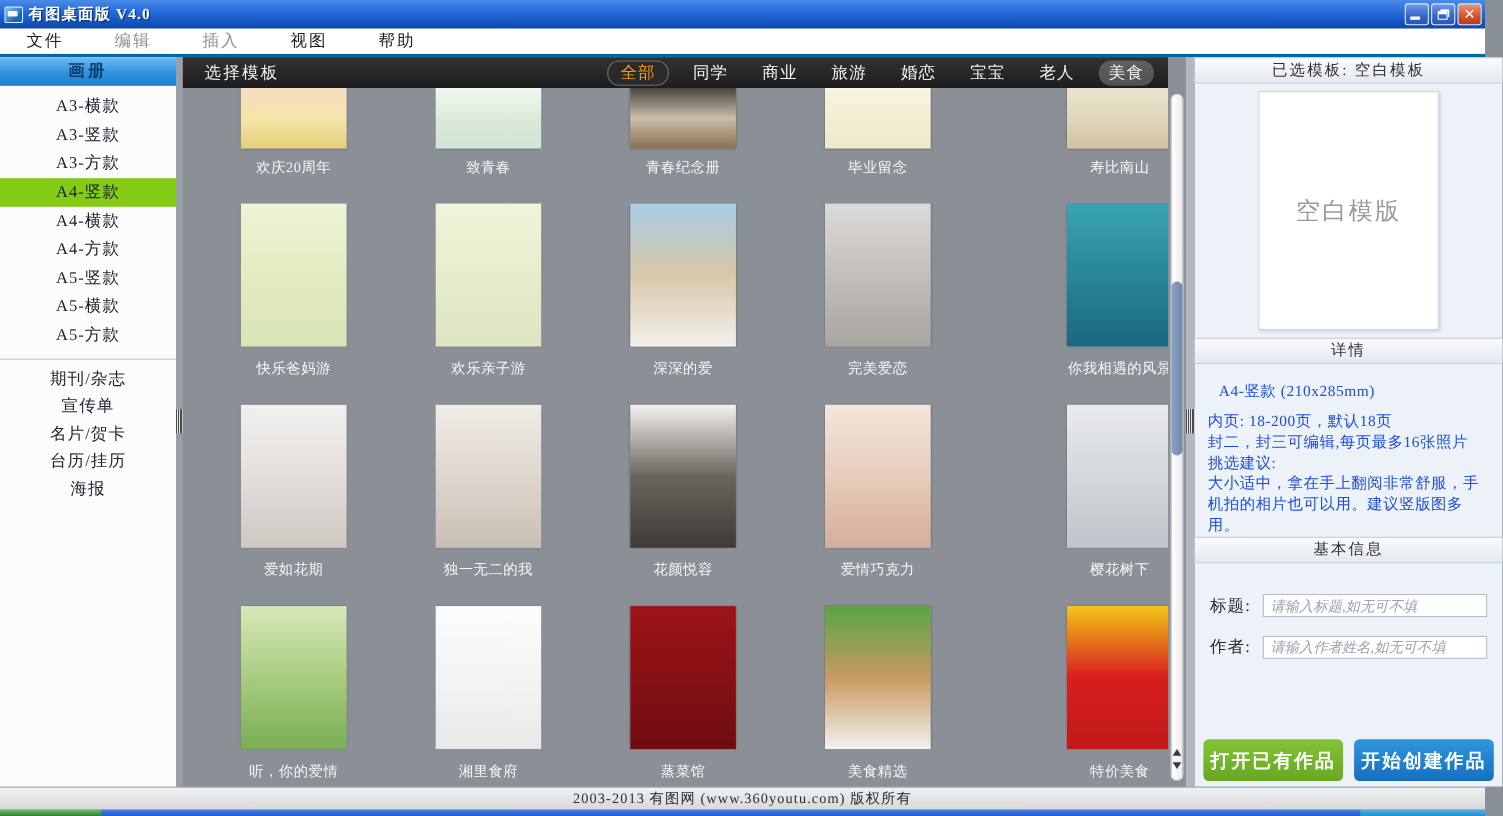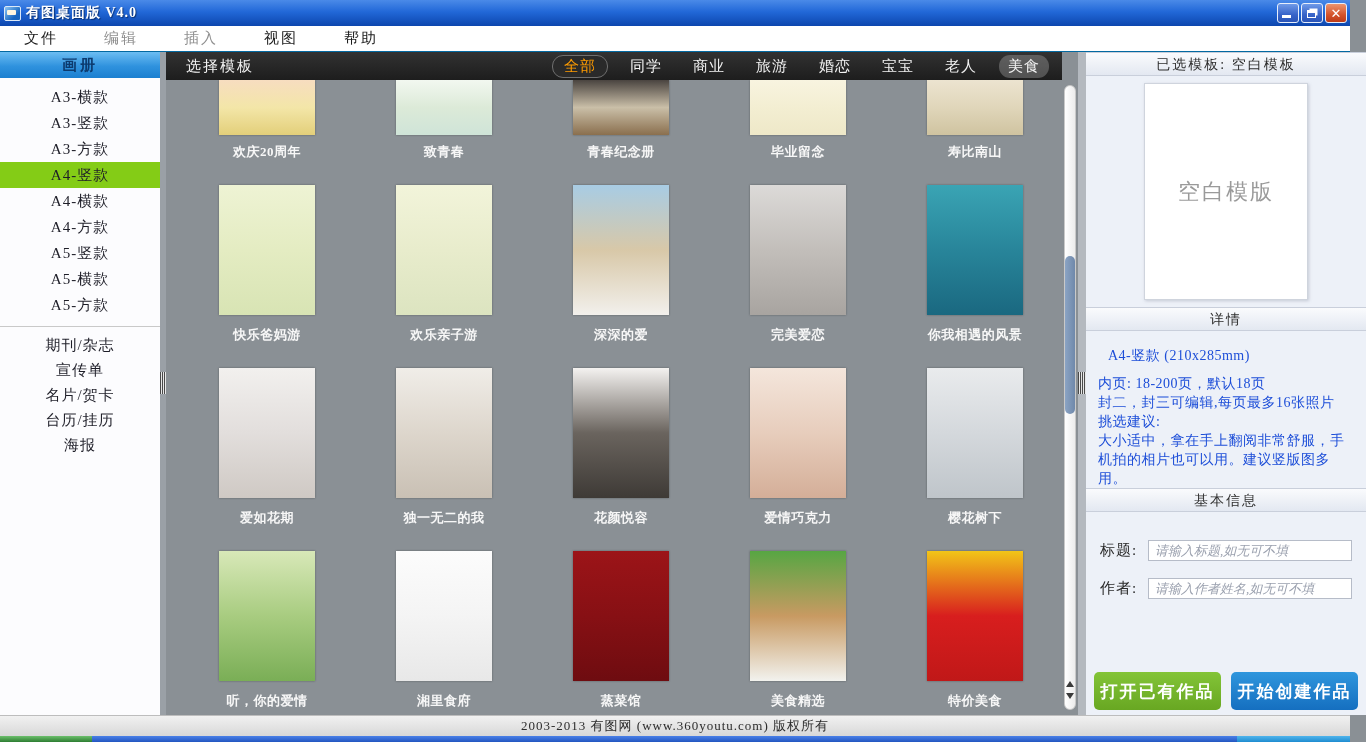--- a/index.html
+++ b/index.html
@@ -30,21 +30,21 @@
     background:linear-gradient(180deg,#6f9ae8 0%,#3663c8 60%,#2a55b8 100%);
     display:flex; align-items:center; justify-content:center; cursor:pointer; position:relative;
   }
   .win-btn.close { background:linear-gradient(180deg,#ec9570 0%,#d4532a 60%,#bc3a18 100%); }
   .glyph-min { position:absolute; left:4px; bottom:4px; width:9px; height:3px; background:#fff; }
   .glyph-restore { width:9px; height:8px; border:1px solid #fff; border-top:3px solid #fff; background:transparent; box-shadow:2px -2px 0 -0.5px #fff; margin-top:2px; margin-left:-2px; }
   .glyph-close { color:#fff; font-size:13px; font-weight:bold; font-family:"DejaVu Sans",sans-serif; line-height:1; }
 
   
   .menubar {
-    height:26px; flex:0 0 26px; background:#fff; border-bottom:1px solid #0369a1;
+    height:26px; flex:0 0 26px; background:#fff; border-bottom:3px solid #0369a1;
     display:flex; align-items:center; padding-left:14px;
   }
   .menu-item { font-size:15px; color:#1c1c1c; padding:2px 10px; margin-right:26px; cursor:pointer; letter-spacing:2px;}
   .menu-item.disabled { color:#8f8f8f; }
 
   
   .content { flex:1 1 auto; display:flex; min-height:0; position:relative; }
 
   
   .sidebar { width:160px; flex:0 0 160px; background:#fcfcfe; display:flex; flex-direction:column; }
@@ -73,22 +73,22 @@
     height:28px; flex:0 0 28px; background:linear-gradient(180deg,#323232,#1d1d1d);
     display:flex; align-items:center; color:#f2f2f2; padding-left:20px;
   }
   .tabbar-title { font-size:15px; letter-spacing:2px; margin-right:auto; }
   .tab { font-size:15px; padding:2px 9px; margin-right:13px; border-radius:11px; cursor:pointer; letter-spacing:1px; white-space:nowrap;}
   .tab.active { color:#ff9c00; border:1px solid #6f6f6f; background:#2a2a2a; padding:1px 11px; }
   .tab.hover { background:rgba(235,235,235,0.25); }
   .grid { flex:1 1 auto; padding-left:53px; overflow:hidden; }
   .grid-row { display:flex; }
   .grid-row + .grid-row { margin-top:24px; }
-  .cell { width:96px; margin-right:81px; cursor:pointer;font-weight:bold; }
-  .cell:last-child { margin-right:0; }
+  .cell { width:96px; margin-right:81px; cursor:pointer; }
+  .cell:last-child { margin-right:0;margin-left:43px; }
   .thumb { width:96px; height:130px; box-shadow:0 0 2px rgba(0,0,0,0.35); }
   .row-partial .thumb { height:55px; }
   .thumb-label { margin-top:11px; text-align:center; font-size:13px; color:#f7f7f7; white-space:nowrap; letter-spacing:0.5px;}
   .row-partial .thumb-label { margin-top:8px; }
 
   
   .scrollcol { width:16px; flex:0 0 16px; background:#8a9095; position:relative; }
   .scroll-track {
     position:absolute; left:2px; top:33px; width:12px; height:625px;
     background:linear-gradient(90deg,#ffffff,#ececec); border:1px solid #c9c9c9; border-radius:7px;

